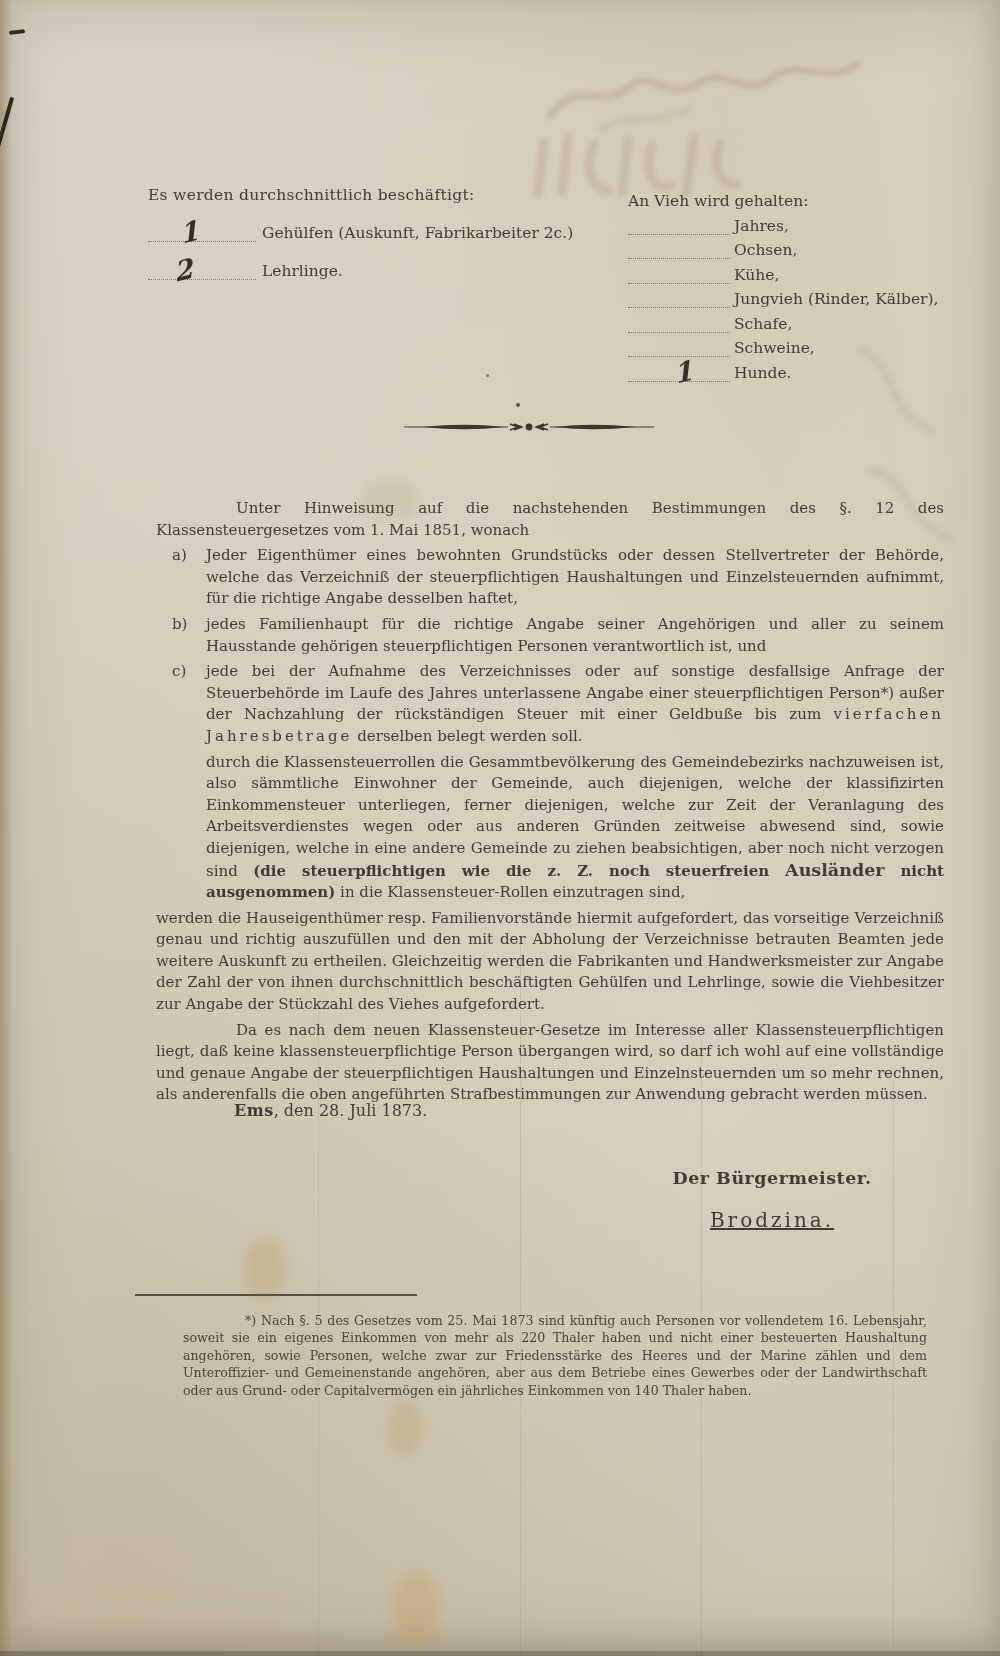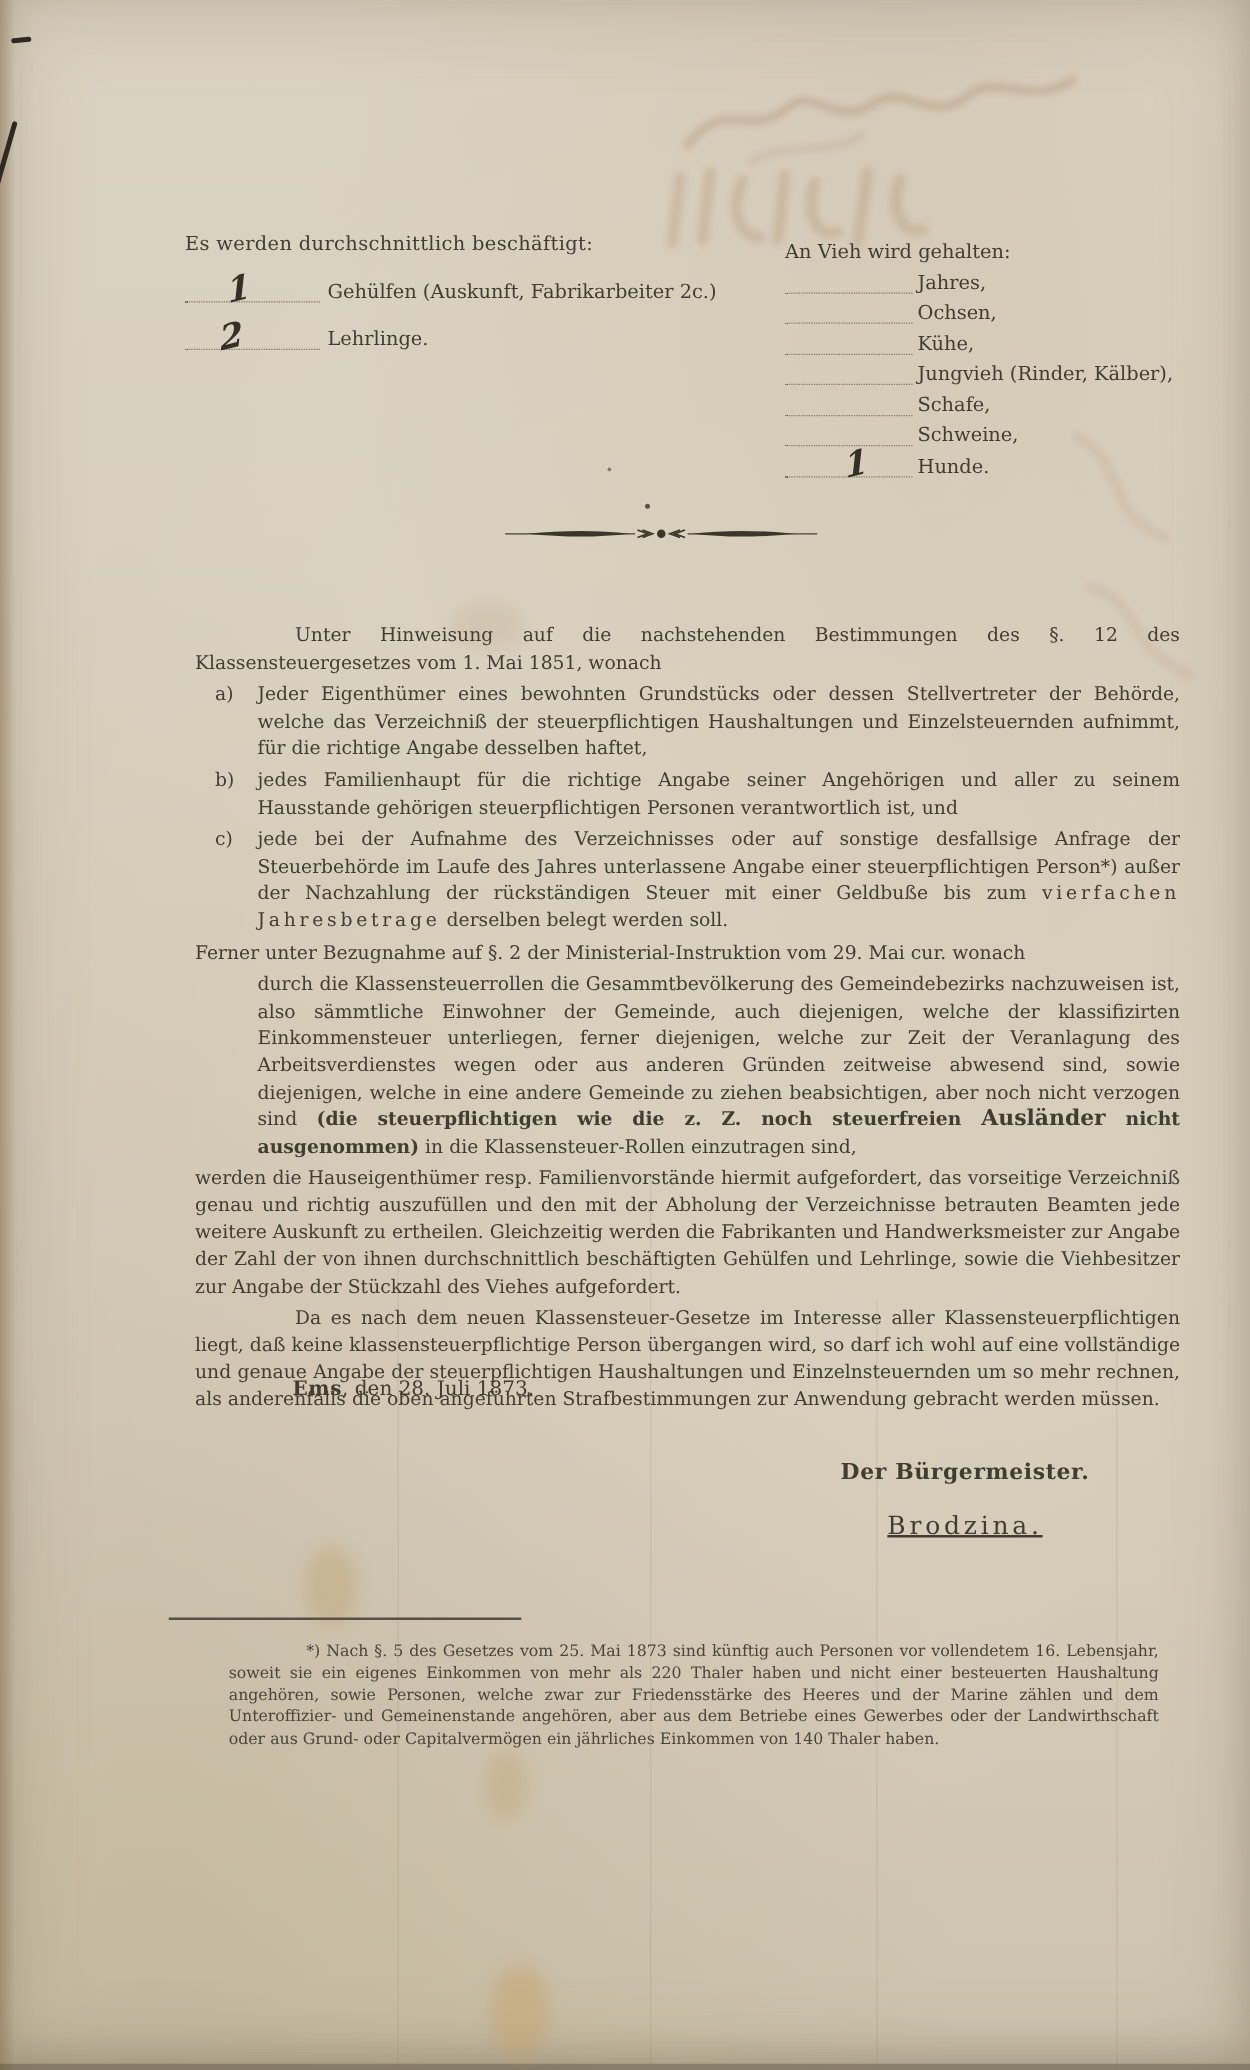--- a/index.html
+++ b/index.html
@@ -200,21 +200,20 @@
     </div>
     <div class="item">
       <span class="marker">b)</span>
       <span>jedes Familienhaupt für die richtige Angabe seiner Angehörigen und aller zu seinem Hausstande gehörigen steuerpflichtigen Personen verantwortlich ist, und</span>
     </div>
     <div class="item">
       <span class="marker">c)</span>
       <span>jede bei der Aufnahme des Verzeichnisses oder auf sonstige desfallsige Anfrage der Steuerbehörde im Laufe des Jahres unterlassene Angabe einer steuerpflichtigen Person*) außer der Nachzahlung der rückständigen Steuer mit einer Geldbuße bis zum </span><span class="sperr">vierfachen Jahresbetrage</span><span> derselben belegt werden soll.</span>
     </div>
 
-    <p>Ferner unter Bezugnahme auf §. 2 der Ministerial-Instruktion vom 29. Mai cur. wonach</p>
 
     <div class="clause">
       <span>durch die Klassensteuerrollen die Gesammtbevölkerung des Gemeindebezirks nachzuweisen ist, also sämmtliche Einwohner der Gemeinde, auch diejenigen, welche der klassifizirten Einkommensteuer unterliegen, ferner diejenigen, welche zur Zeit der Veranlagung des Arbeitsverdienstes wegen oder aus anderen Gründen zeitweise abwesend sind, sowie diejenigen, welche in eine andere Gemeinde zu ziehen beabsichtigen, aber noch nicht verzogen sind </span><span class="b">(die steuerpflichtigen wie die z. Z. noch steuerfreien </span><span class="b-lg">Ausländer</span><span class="b"> nicht ausgenommen)</span><span> in die Klassensteuer-Rollen einzutragen sind,</span>
     </div>
 
     <p>werden die Hauseigenthümer resp. Familienvorstände hiermit aufgefordert, das vorseitige Verzeichniß genau und richtig auszufüllen und den mit der Abholung der Verzeichnisse betrauten Beamten jede weitere Auskunft zu ertheilen. Gleichzeitig werden die Fabrikanten und Handwerksmeister zur Angabe der Zahl der von ihnen durchschnittlich beschäftigten Gehülfen und Lehrlinge, sowie die Viehbesitzer zur Angabe der Stückzahl des Viehes aufgefordert.</p>
     <p class="indent">Da es nach dem neuen Klassensteuer-Gesetze im Interesse aller Klassensteuerpflichtigen liegt, daß keine klassensteuerpflichtige Person übergangen wird, so darf ich wohl auf eine vollständige und genaue Angabe der steuerpflichtigen Haushaltungen und Einzelnsteuernden um so mehr rechnen, als anderenfalls die oben angeführten Strafbestimmungen zur Anwendung gebracht werden müssen.</p>
   </div>
 
   <div class="dateline">

